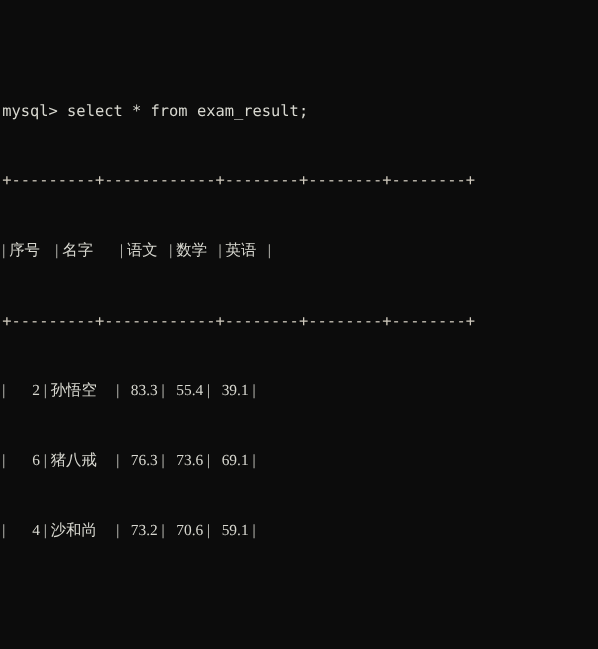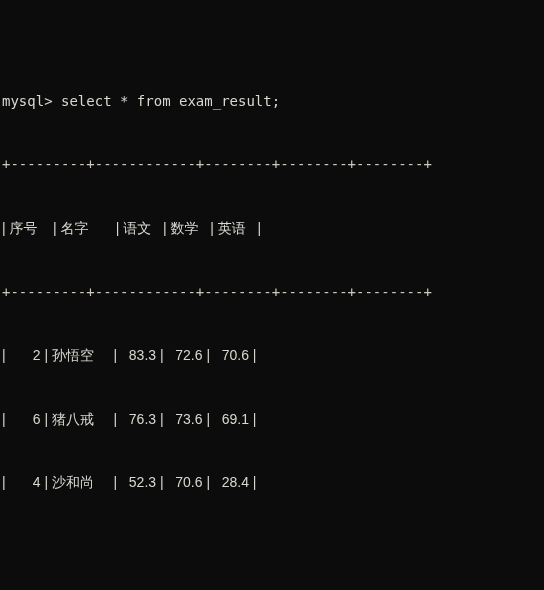--- a/index.html
+++ b/index.html
@@ -29,36 +29,36 @@
   }
   .line {
     white-space: pre;
     height: 21.2px;
     font-family: "DejaVu Sans Mono", "Liberation Mono", monospace;
   }
   .rule {
     color: #cfc9bd;
   }
   .cjk {
-    font-family: Liberation Sans, sans-serif;
+    font-family: Liberation Serif, serif;
   }
 </style>
 </head>
 <body style="background: rgb(12, 12, 12);">
 
 <div id="terminal" style="background: rgb(12, 12, 12); color: rgb(216, 216, 208);">
 
   
   <div class="line">mysql&gt; select * from exam_result;</div>
   <div class="line rule">+---------+------------+--------+--------+--------+</div>
   <div class="line cjk">| 序号    | 名字       | 语文   | 数学   | 英语   |</div>
   <div class="line rule">+---------+------------+--------+--------+--------+</div>
-  <div class="line cjk">|       2 | 孙悟空     |   83.3 |   72.6 |   70.6 |</div>
+  <div class="line cjk">|       2 | 孙悟空     |   83.3 |   55.4 |   39.1 |</div>
   <div class="line cjk">|       6 | 猪八戒     |   76.3 |   73.6 |   69.1 |</div>
-  <div class="line cjk">|       4 | 沙和尚     |   52.3 |   70.6 |   28.4 |</div>
+  <div class="line cjk">|       4 | 沙和尚     |   73.2 |   70.6 |   59.1 |</div>
   
   
   
   
   
   
 
   
 
   

